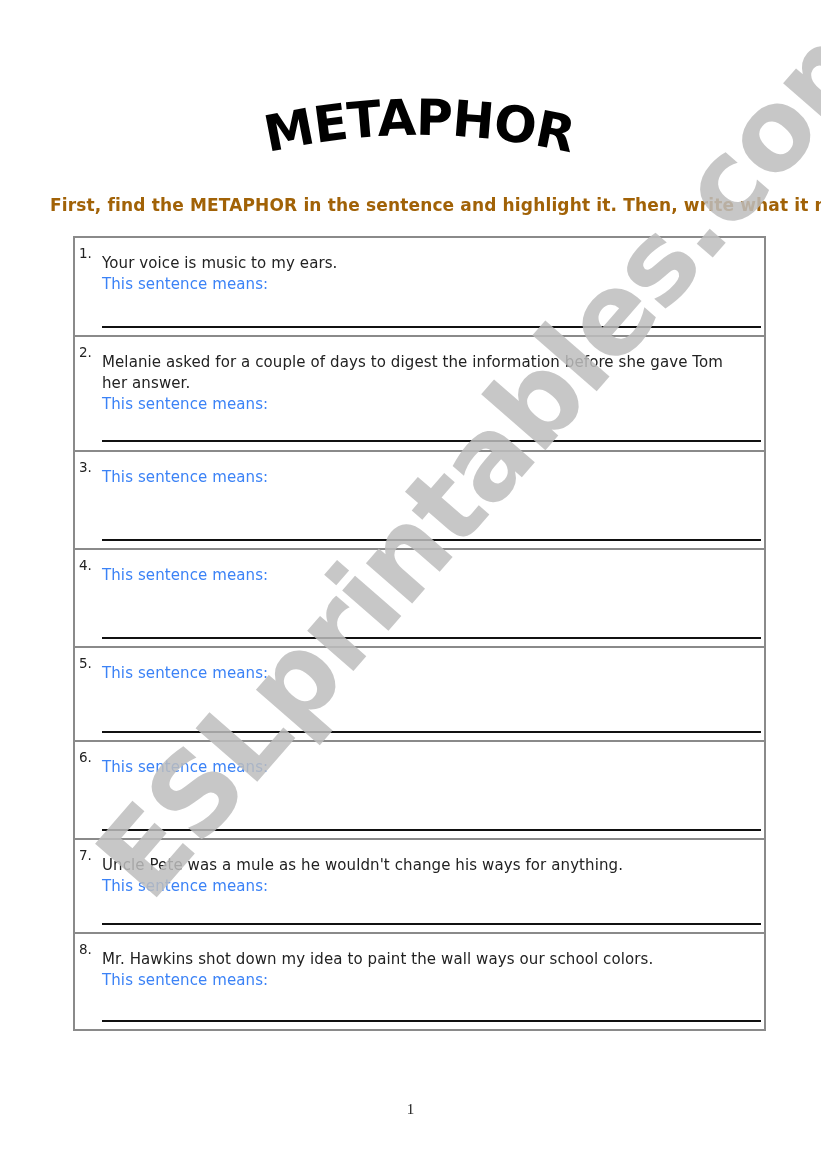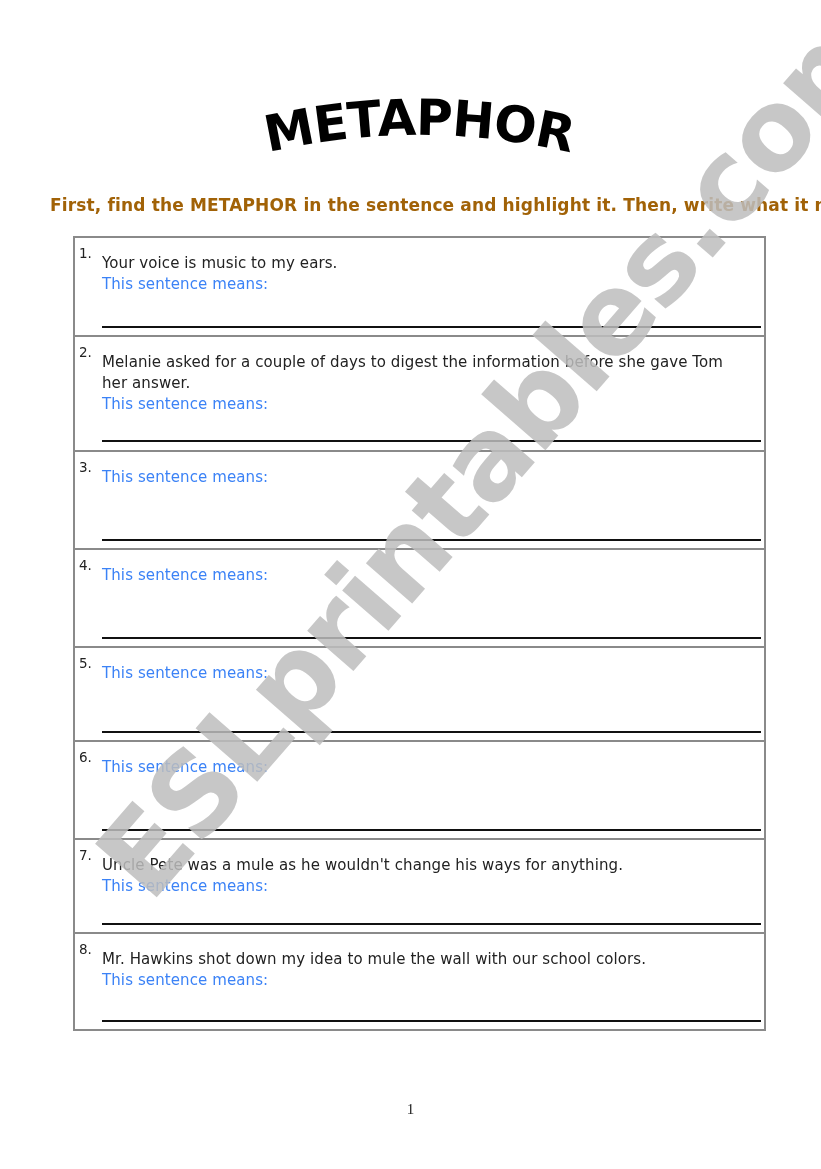--- a/index.html
+++ b/index.html
@@ -167,21 +167,21 @@
     <span class="num">7.</span>
     <div class="sentence">
       <span>Uncle Pete was a mule as he wouldn't change his ways for anything.</span>
       <span class="means">This sentence means:</span>
     </div>
     <div class="answer-line" style="top:83px"></div>
   </div>
   <div class="row" style="height:97px">
     <span class="num">8.</span>
     <div class="sentence">
-      <span>Mr. Hawkins shot down my idea to mule the wall with our school colors.</span>
+      <span>Mr. Hawkins shot down my idea to paint the wall ways our school colors.</span>
       <span class="means">This sentence means:</span>
     </div>
     <div class="answer-line" style="top:86px"></div>
   </div>
 </div>
 
 <svg class="watermark" viewBox="0 0 821 1169">
   <text x="0" y="0" transform="translate(150 905) rotate(-49)" font-family="DejaVu Sans, sans-serif" font-weight="bold" font-size="112" fill="#bdbdbd" fill-opacity="0.85" letter-spacing="-2">ESLprintables.com</text>
 </svg>
 

